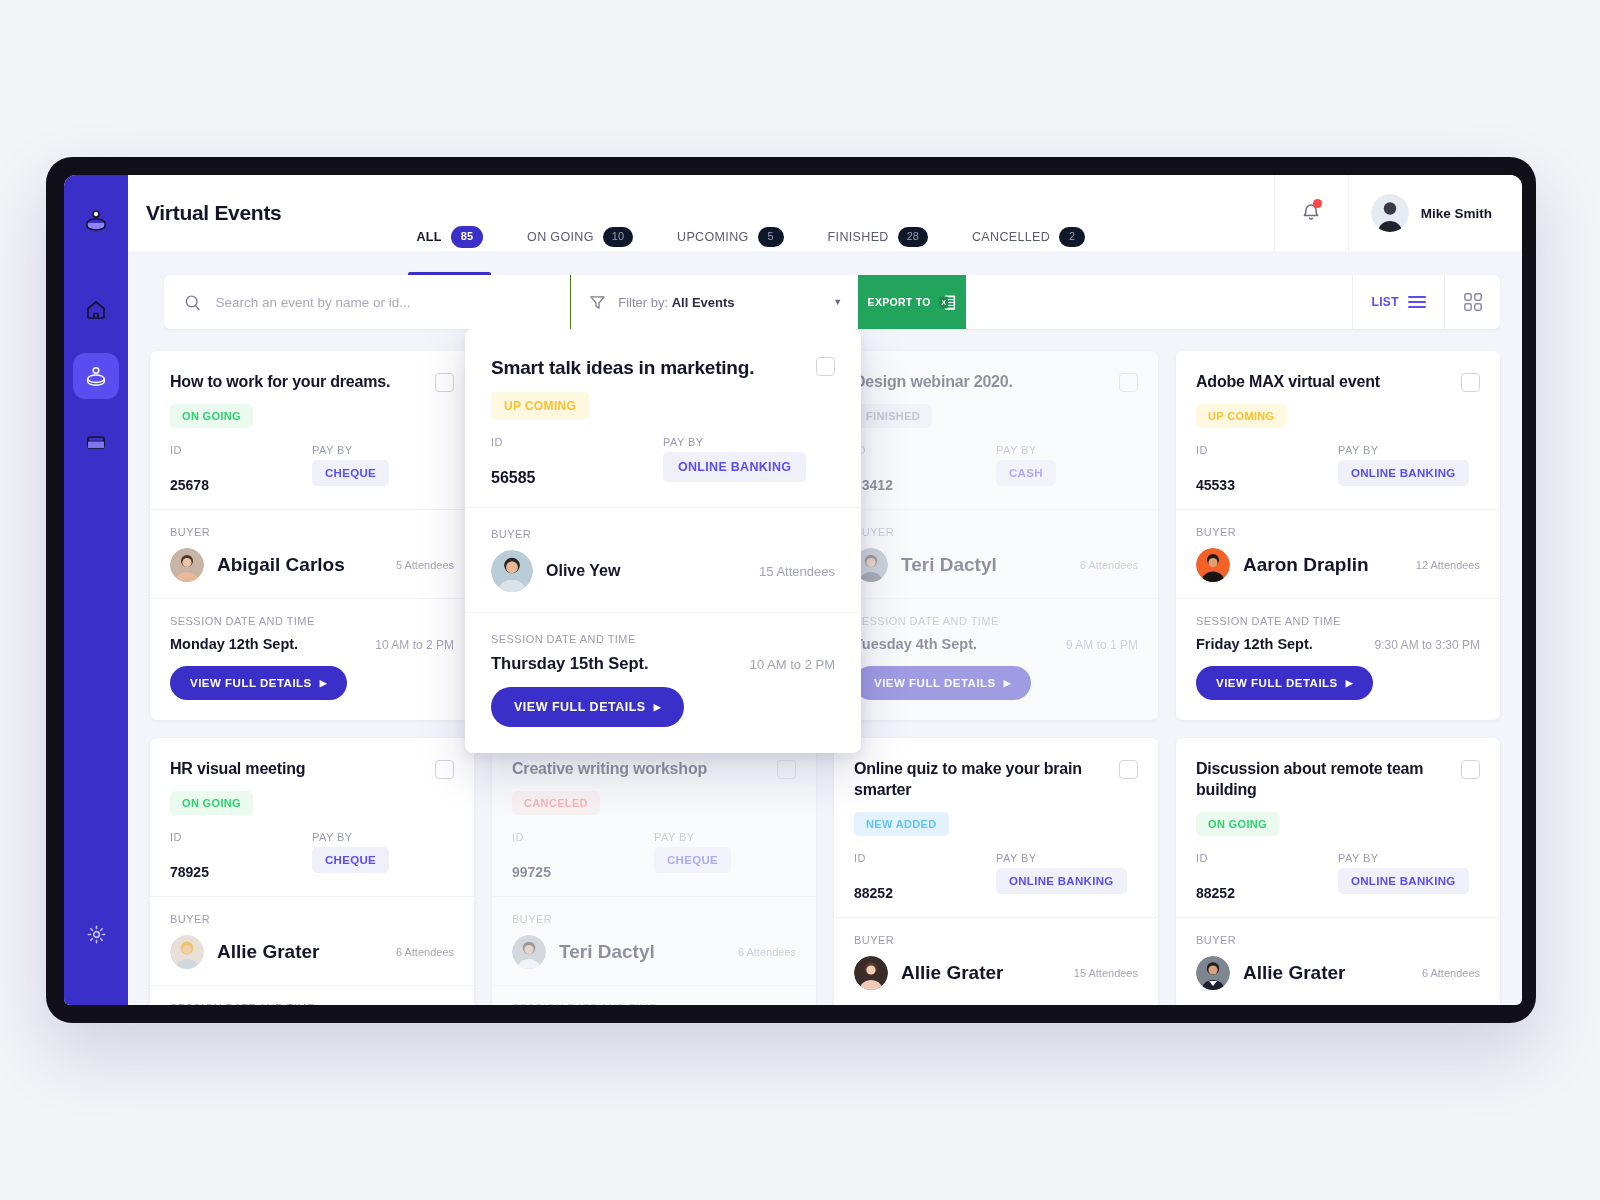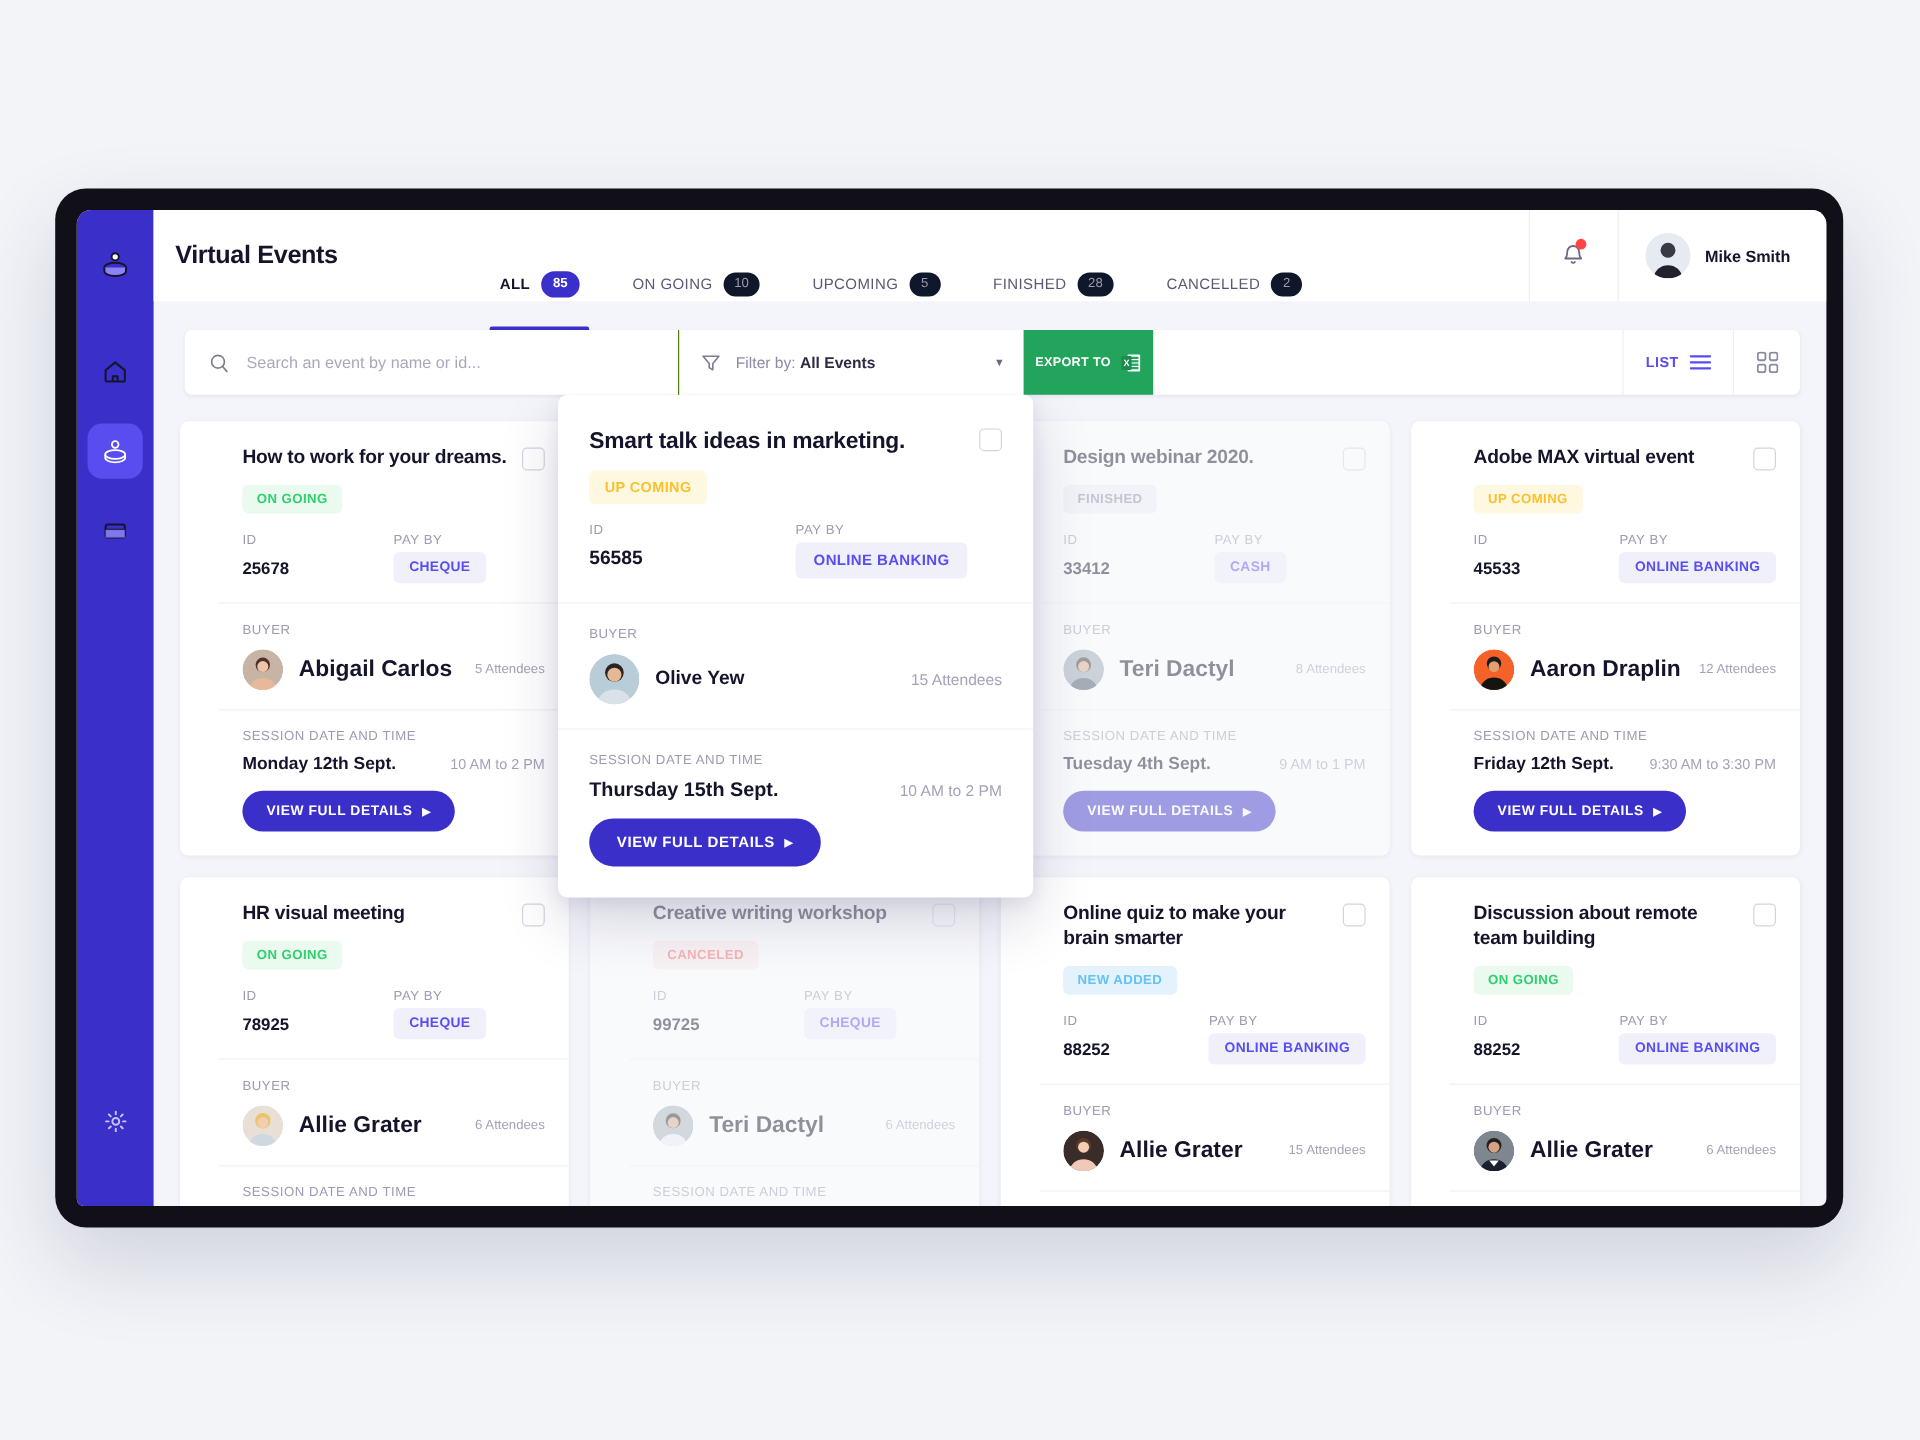--- a/index.html
+++ b/index.html
@@ -97,21 +97,21 @@
     display: flex; align-items: center; gap: 12px;
     padding: 0 30px 0 22px; height: 100%;
     border-left: 1px solid #edeef3;
     cursor: pointer;
   }
   #user-name { font-size: 13.5px; font-weight: bold; color: #14142b; white-space: nowrap; }
   .avatar { border-radius: 50%; overflow: hidden; flex: none; position: relative; }
   .avatar svg { display: block; }
 
   
-  #toolbar-wrap { padding: 24px 22px 0 26px; flex: 0 0 auto; }
+  #toolbar-wrap { padding: 24px 22px 0 36px; flex: 0 0 auto; }
   #toolbar {
     height: 54px; background: #fff; border-radius: 6px;
     display: flex; align-items: stretch;
     box-shadow: 0 1px 3px rgba(20,20,60,.05);
   }
   #search-box { flex: 1; display: flex; align-items: center; gap: 14px; padding-left: 20px; min-width: 0; }
   #search-input {
     border: 0; outline: 0; font-size: 13.5px; color: #4a4a63;
     font-family: inherit; background: transparent; width: 100%;
   }
@@ -147,21 +147,20 @@
   #grid {
     display: grid;
     grid-template-columns: repeat(4, 1fr);
     gap: 18px;
   }
   .card {
     background: #fff; border-radius: 7px;
     box-shadow: 0 1px 4px rgba(25,25,70,.06);
     overflow: hidden;
     position: relative;
-    padding-left: 32px;
   }
   .card.dim { color: inherit; }
   .card.dim::after {
     content: ""; position: absolute; inset: 0;
     background: rgba(244,245,250,.55);
     pointer-events: none;
   }
   .card-top { padding: 20px 20px 16px 20px; border-bottom: 1px solid #f1f1f6; }
   .card-head { display: flex; align-items: flex-start; gap: 10px; }
   .card-title {
@@ -180,21 +179,21 @@
   }
   .badge.ongoing { background: #eafaef; color: #2ed06e; }
   .badge.upcoming { background: #fff8e0; color: #fbc02d; }
   .badge.finished { background: #eef0f6; color: #8a8aa3; }
   .badge.canceled { background: #fdecec; color: #f56565; }
   .badge.newadded { background: #e3f2fd; color: #64c3f0; }
 
   .meta-row { display: flex; margin-top: 16px; }
   .meta-col { flex: 1; }
   .meta-label { font-size: 11px; color: #9b9bb1; letter-spacing: .45px; }
-  .meta-value { font-size: 14px; font-weight: bold; color: #14142b; margin-top: 9px; }
+  .meta-value { font-size: 14px; font-weight: bold; color: #14142b; margin-top: 21px; }
   .pay-chip {
     display: inline-block; margin-top: 4px;
     background: #f0f0fb; color: #5a4df0;
     font-size: 11.5px; font-weight: bold; letter-spacing: .3px;
     padding: 7px 13px; border-radius: 5px; white-space: nowrap;
   }
 
   .card-mid { padding: 16px 20px 16px 20px; border-bottom: 1px solid #f1f1f6; }
   .buyer-row { display: flex; align-items: center; gap: 13px; margin-top: 10px; }
   .buyer-name { font-size: 19px; font-weight: bold; color: #14142b; }

